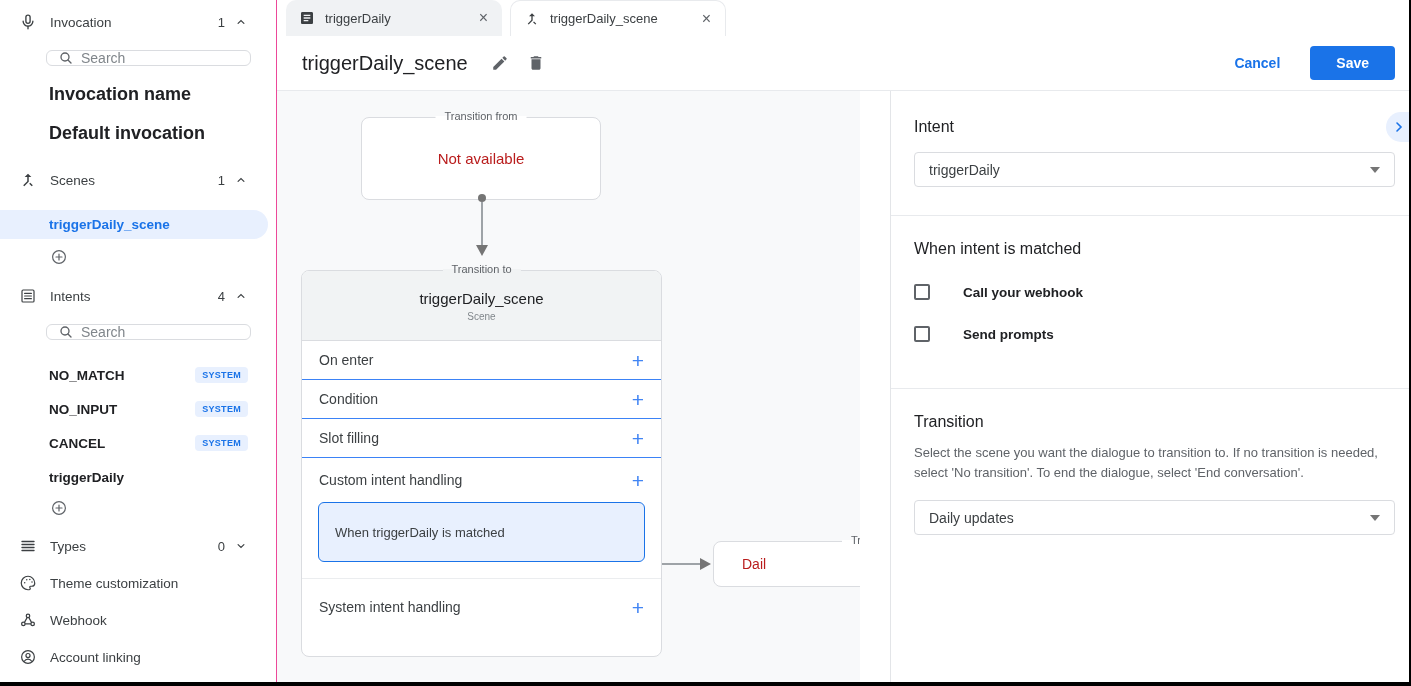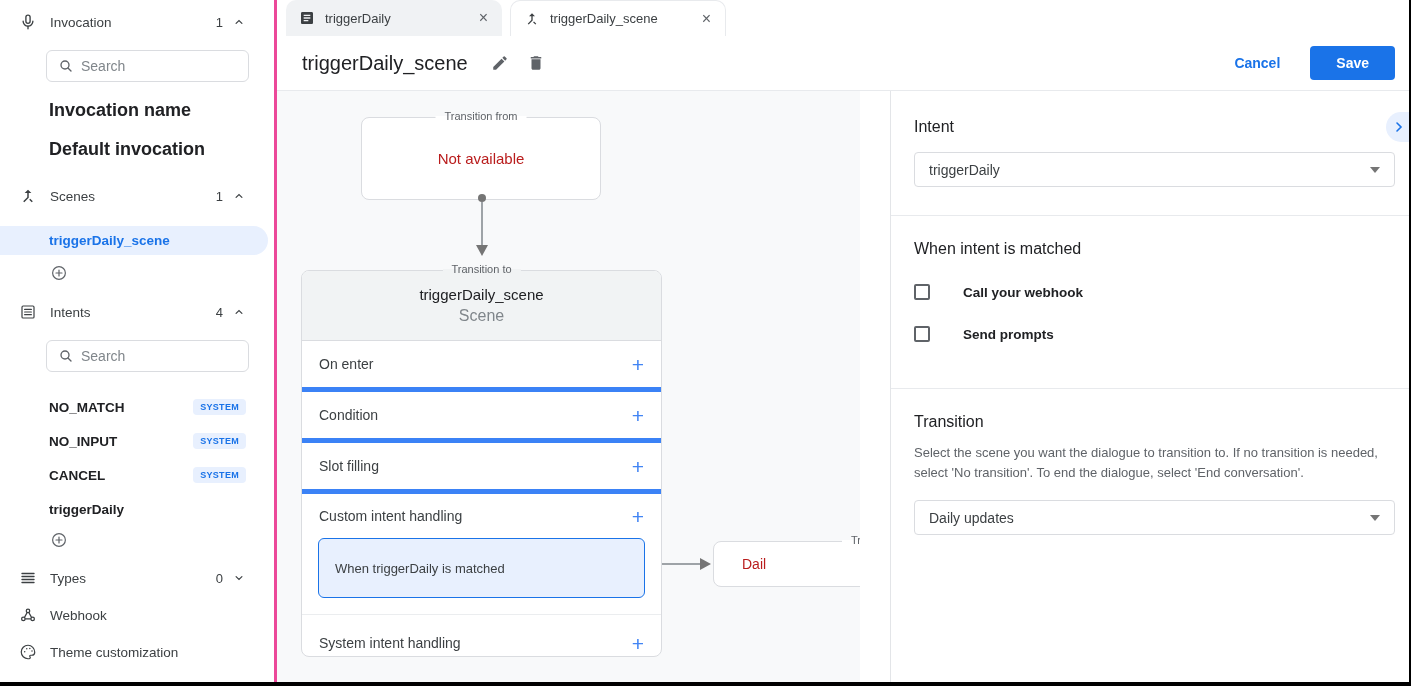--- a/index.html
+++ b/index.html
@@ -4,30 +4,30 @@
 <style>
   * { box-sizing: border-box; margin: 0; padding: 0; }
   html,body { background:#fff; }
   body { font-family: "Liberation Sans", sans-serif; color:#202124; }
 
   .screen { position:relative; width:1411px; height:686px; display:flex;
             border-right:2px solid #000; border-bottom:4px solid #000;
             overflow:hidden; background:#fff; }
 
   
-  .sidebar { width:277px; flex:0 0 277px; border-right:3px solid #ec4899; background:#fff; }
+  .sidebar { width:277px; flex:0 0 277px; border-right:1px solid #ec4899; background:#fff; }
   .sec-head { display:flex; align-items:center; height:26px; padding:0 28px 0 19px; margin-top:9px; cursor:pointer; }
   .sicon { width:18px; height:18px; color:#3c4043; flex:0 0 18px; display:inline-flex; }
   .sicon svg { width:18px; height:18px; }
   .sec-label { font-size:13.5px; color:#3c4043; margin-left:13px; flex:1; }
   .sec-count { font-size:13px; color:#3c4043; margin-right:9px; }
   .chev { width:14px; height:14px; color:#3c4043; display:inline-flex; }
   .chev svg { width:14px; height:14px; }
 
-  .searchbox { display:flex; align-items:center; margin:15px 25px 0 46px; height:32px;
+  .searchbox { display:flex; align-items:center; margin:15px 25px 0 46px; height:16px;
                border:1px solid #dadce0; border-radius:6px; background:#fff; }
   .searchbox .sicon { width:16px; height:16px; color:#5f6368; margin:0 7px 0 11px; flex:0 0 16px;}
   .searchbox .sicon svg { width:16px; height:16px;}
   .searchbox input { border:none; outline:none; font-size:14px; width:150px; color:#202124;
                      font-family:"Liberation Sans",sans-serif; background:transparent; }
   .searchbox input::placeholder { color:#80868b; }
 
   .side-item { font-size:18px; color:#202124; padding-left:49px; margin-top:18px; cursor:pointer; }
   .bold { font-weight:bold; }
   .pill { margin-top:17px; width:268px; height:29px; background:#e8f0fe; border-radius:0 20px 20px 0;
@@ -76,22 +76,22 @@
   .node-text { font-size:15px; color:#b91c1c; }
 
   .arrows { position:absolute; left:0; top:0; pointer-events:none; }
 
   .scene-card { position:absolute; left:24px; top:179px; width:361px; height:387px;
                 background:#fff; border:1px solid #dadce0; border-radius:8px; }
   .scene-card .legend { background:linear-gradient(180deg,#f8f9fa 0 50%, #f1f3f4 50% 100%); }
   .card-head { height:70px; background:#f1f3f4; border-bottom:1px solid #dadce0; border-radius:7px 7px 0 0;
                display:flex; flex-direction:column; align-items:center; justify-content:center; }
   .card-title { font-size:15px; color:#202124; }
-  .card-sub { font-size:16px; color:#80868b; margin-top:4px; }
-  .card-row { display:flex; align-items:center; padding:0 17px; height:51px; border-bottom:5px solid #3b82f6; }
+  .card-sub { font-size:10px; color:#80868b; margin-top:4px; }
+  .card-row { display:flex; align-items:center; padding:0 17px; height:39px; border-bottom:1px solid #3b82f6; }
   .card-row .rlabel { font-size:14px; color:#3c4043; flex:1; }
   .plus { font-size:21px; color:#4285f4; font-weight:400; cursor:pointer; line-height:1; }
   .card-row.noline { border-bottom:none; height:44px; }
   .handler-chip { margin:0 16px 16px; height:60px; border:1.5px solid #1a73e8; background:#e8f0fe;
                   border-radius:6px; display:flex; align-items:center; padding-left:16px; cursor:pointer; }
   .handler-chip span { font-size:13px; color:#3c4043; }
   .card-row.lastrow { border-bottom:none; border-top:1px solid #ebedef; height:57px; }
 
   .target-node { left:436px; top:450px; width:230px; height:46px; display:flex; align-items:center; }
   .target-node .legend { left:128px; transform:none; background:linear-gradient(180deg,#f8f9fa 0 50%, #fff 50% 100%); }
@@ -238,41 +238,41 @@
       <span class="sec-count">0</span>
       <span class="chev">
         <svg viewBox="0 0 24 24" fill="none" stroke="currentColor" stroke-width="2" stroke-linecap="round">
             <path d="m7 9.5 5 5 5-5"></path>
           </svg>
       </span>
     </div>
 
     <div class="sec-head" style="margin-top:11px;">
       <span class="sicon">
-        <svg viewBox="0 0 24 24" fill="none" stroke="currentColor" stroke-width="1.7">
-            <circle cx="12" cy="6.5" r="2.3"></circle>
-            <circle cx="5.8" cy="17.2" r="2.3"></circle>
-            <circle cx="18.2" cy="17.2" r="2.3"></circle>
-            <path d="m10.9 8.6-3.4 6.2M13.1 8.6l3.4 6.2M8.1 17.2h7.8"></path>
-          </svg>
-      </span>
-      <span class="sec-label">Webhook</span>
-    </div>
-
-    <div class="sec-head" style="margin-top:11px;">
-      <span class="sicon">
         <svg viewBox="0 0 24 24" fill="none" stroke="currentColor" stroke-width="1.6">
             <path d="M12 3a9 9 0 0 0 0 18h1.4a1.6 1.6 0 0 0 1.2-2.7c-.7-.8-.1-2 .9-2H17a4 4 0 0 0 4-4c0-5.1-4-9.3-9-9.3z"></path>
             <circle cx="7.6" cy="11.6" r="1" fill="currentColor" stroke="none"></circle>
             <circle cx="10.3" cy="7.7" r="1" fill="currentColor" stroke="none"></circle>
             <circle cx="14.4" cy="7.3" r="1" fill="currentColor" stroke="none"></circle>
             <circle cx="17.3" cy="10.6" r="1" fill="currentColor" stroke="none"></circle>
           </svg>
       </span>
       <span class="sec-label">Theme customization</span>
+    </div>
+
+    <div class="sec-head" style="margin-top:11px;">
+      <span class="sicon">
+        <svg viewBox="0 0 24 24" fill="none" stroke="currentColor" stroke-width="1.7">
+            <circle cx="12" cy="6.5" r="2.3"></circle>
+            <circle cx="5.8" cy="17.2" r="2.3"></circle>
+            <circle cx="18.2" cy="17.2" r="2.3"></circle>
+            <path d="m10.9 8.6-3.4 6.2M13.1 8.6l3.4 6.2M8.1 17.2h7.8"></path>
+          </svg>
+      </span>
+      <span class="sec-label">Webhook</span>
     </div>
 
     <div class="sec-head" style="margin-top:11px;">
       <span class="sicon">
         <svg viewBox="0 0 24 24" fill="none" stroke="currentColor" stroke-width="1.6">
             <circle cx="12" cy="12" r="8.5"></circle>
             <circle cx="12" cy="10" r="2.7"></circle>
             <path d="M6.8 18c1.2-2 3-3.1 5.2-3.1s4 1.1 5.2 3.1"></path>
           </svg>
       </span>

